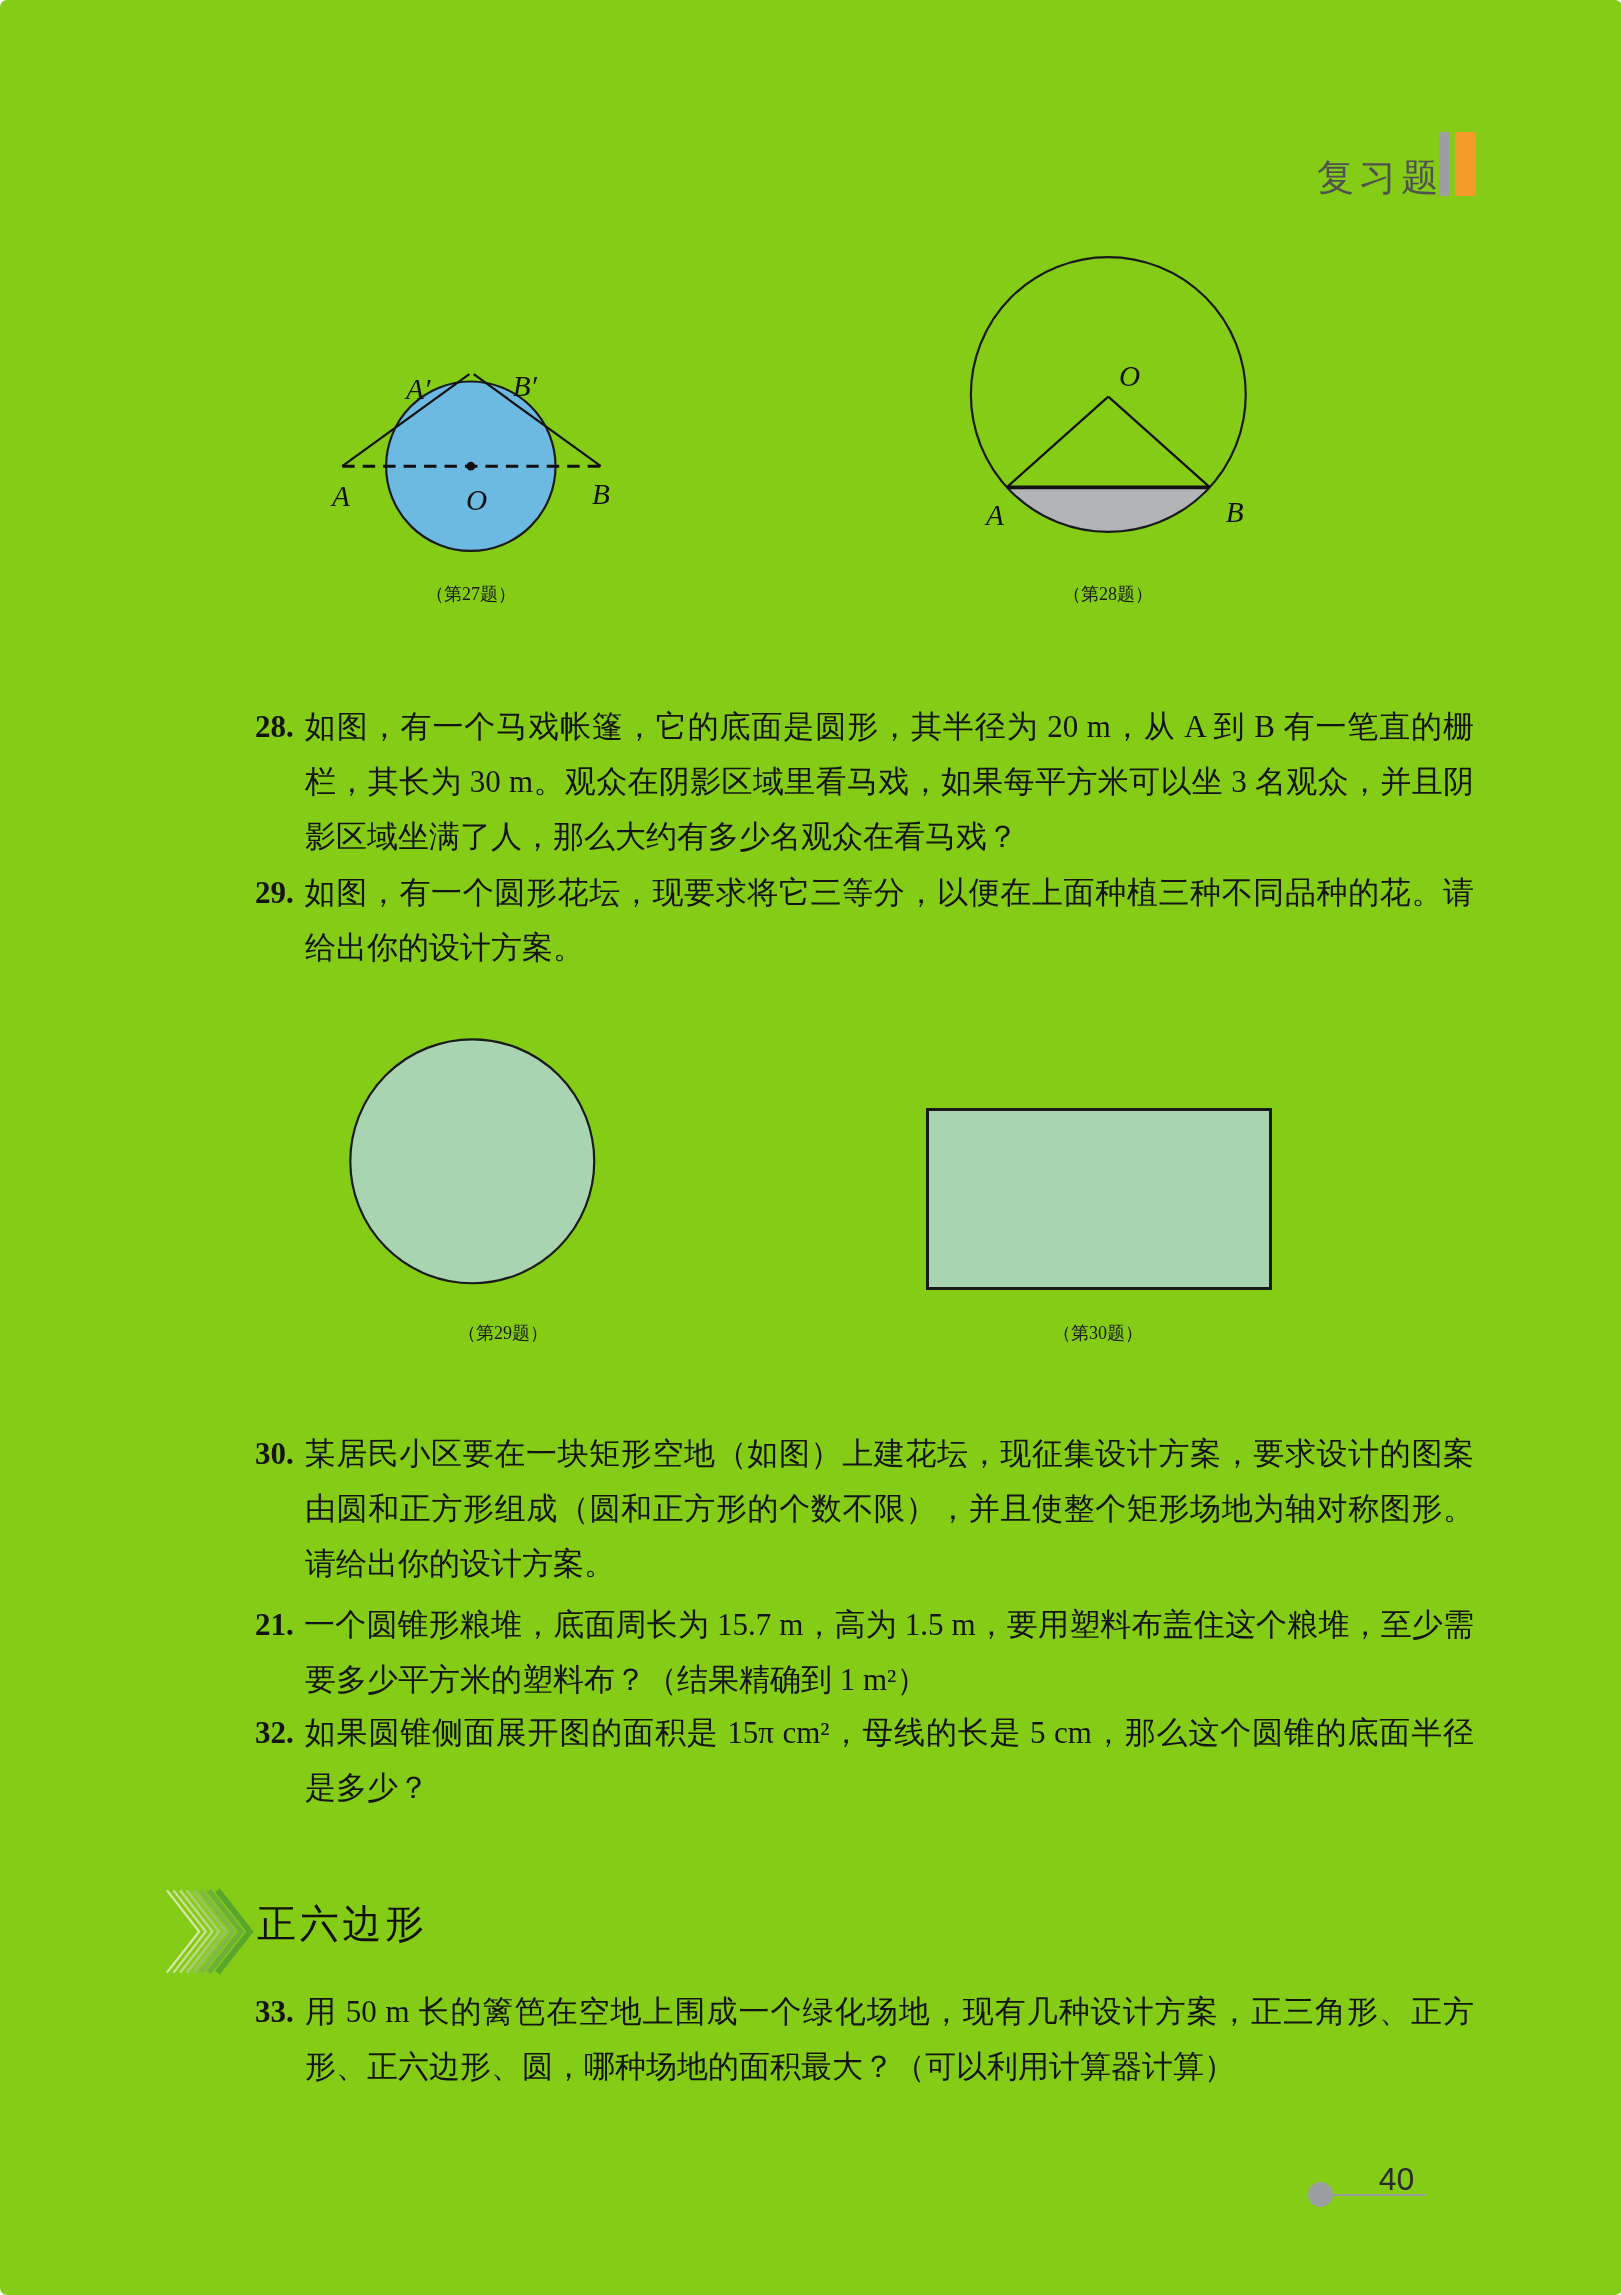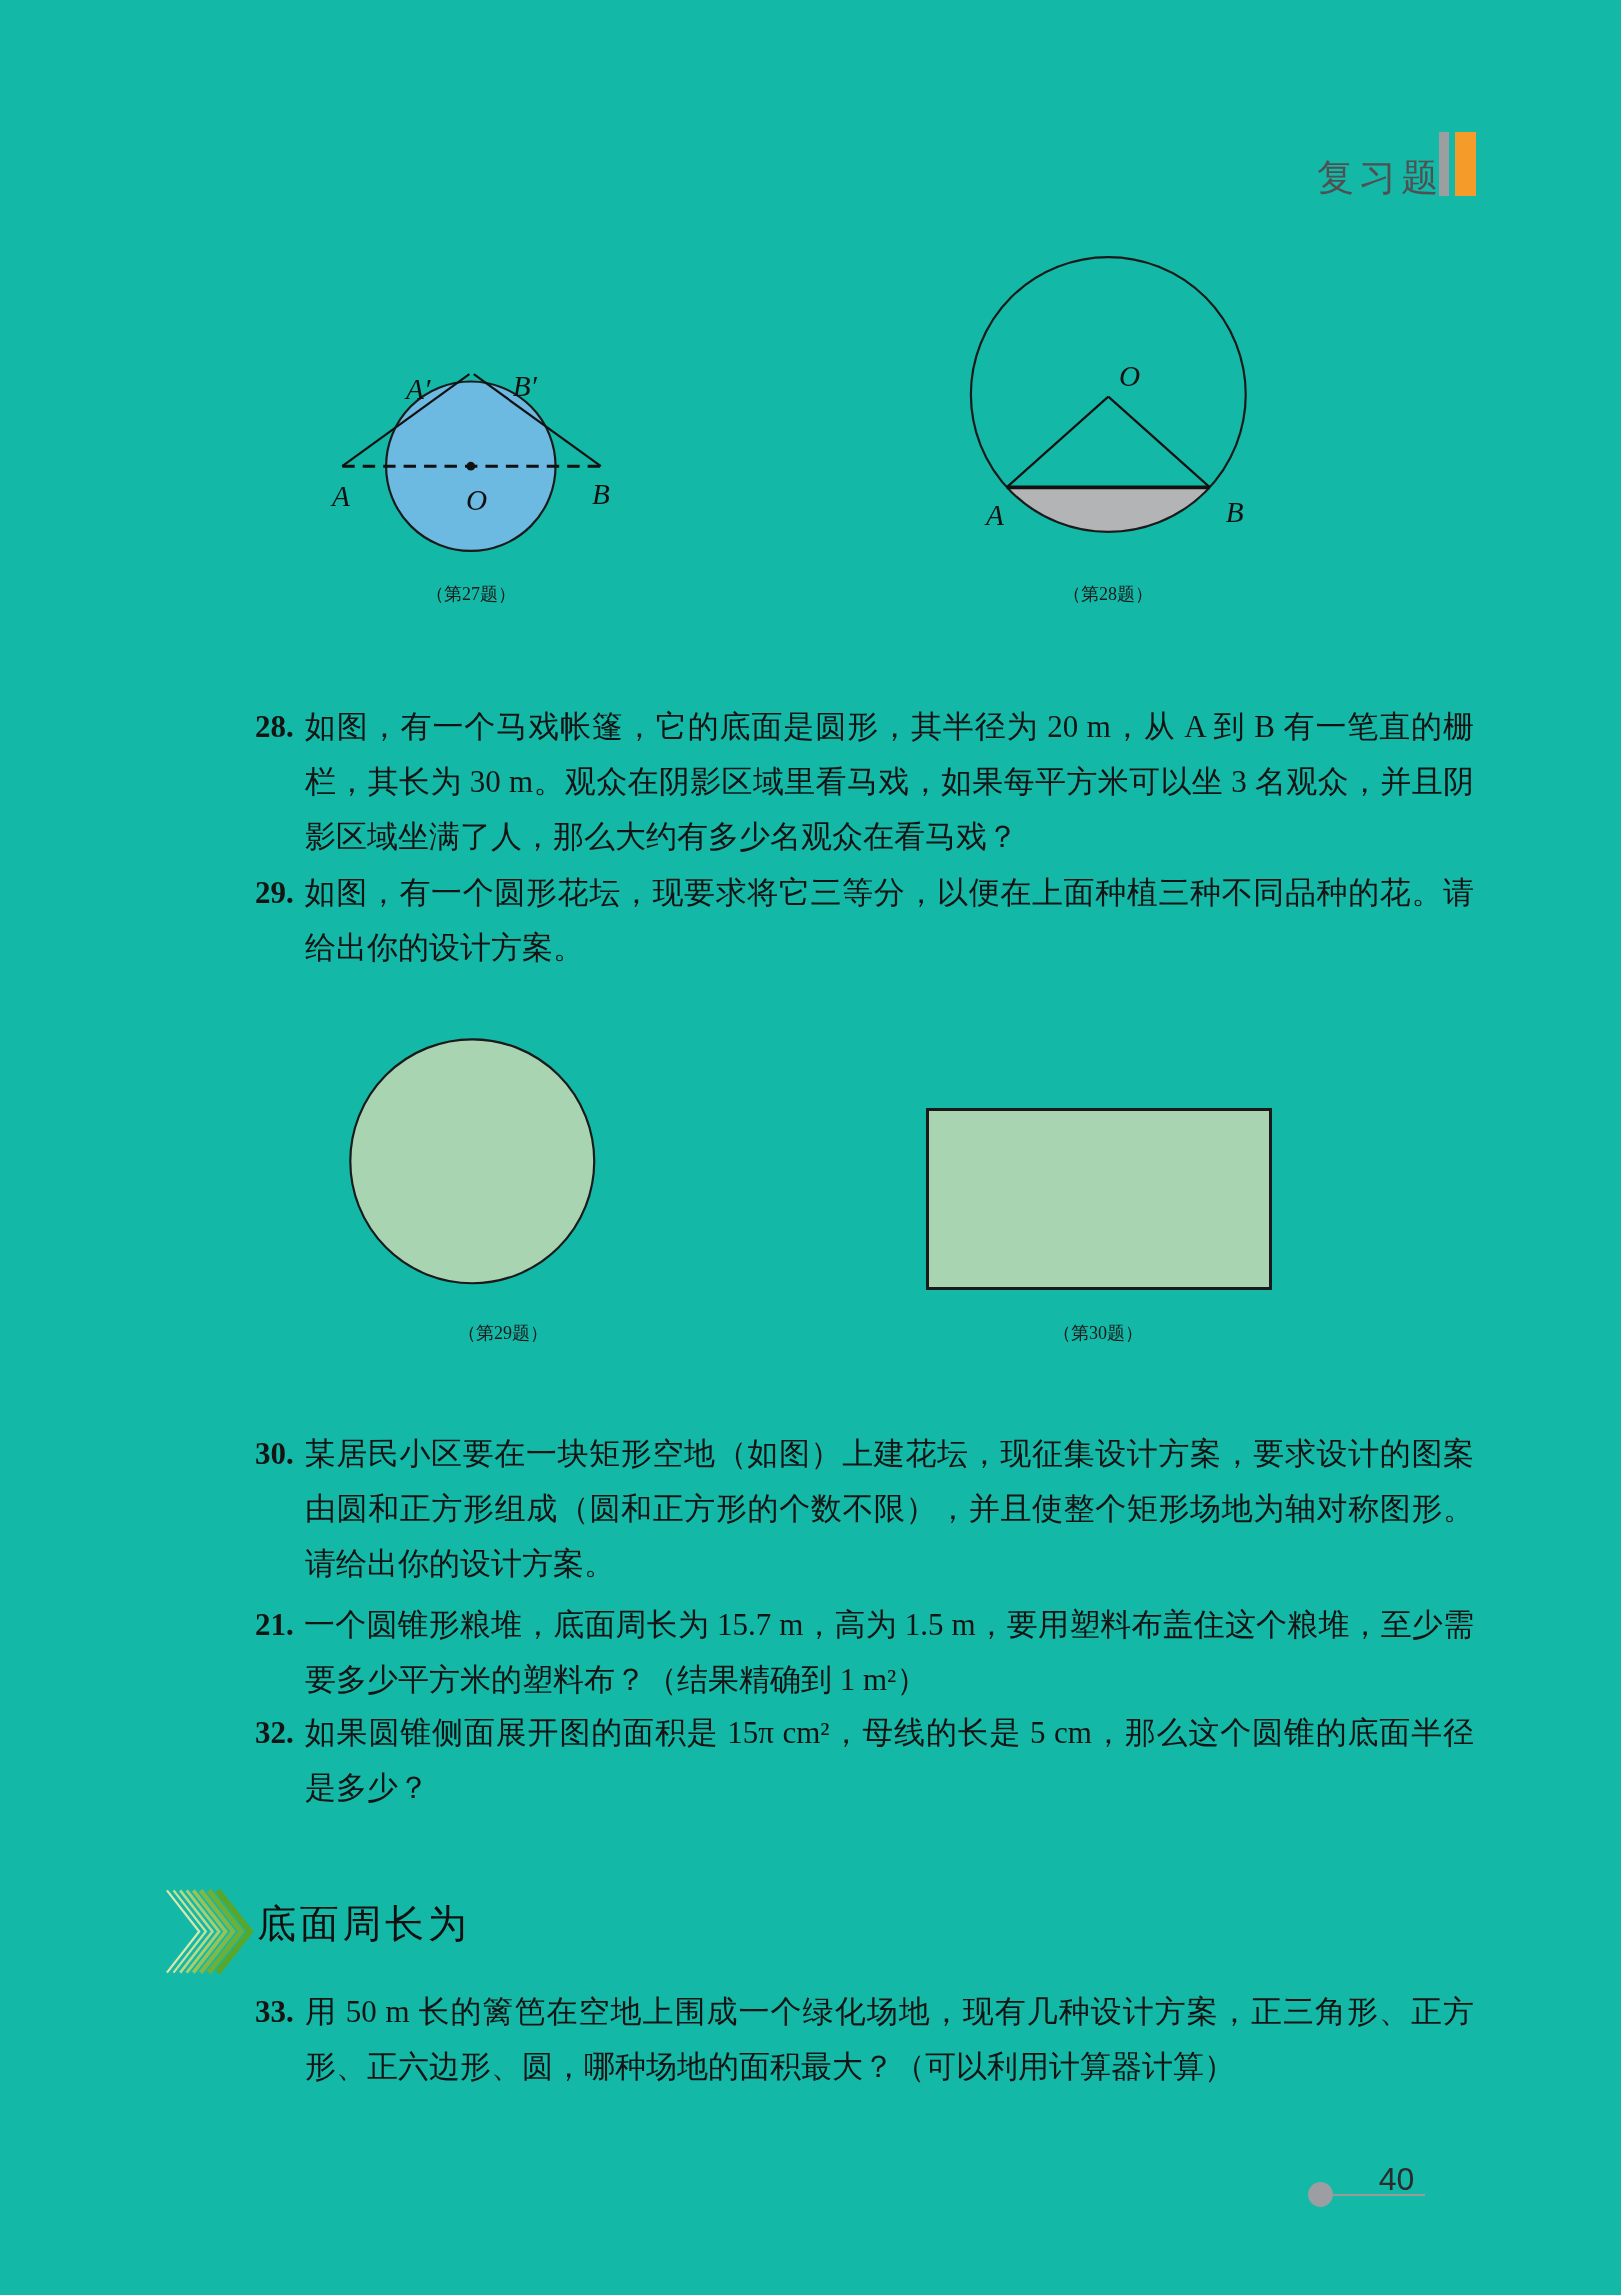--- a/index.html
+++ b/index.html
@@ -1,17 +1,17 @@
 <!DOCTYPE html>
 <html style="font-size:11.7px"><head>
 <meta charset="utf-8">
 <style>
   html,body{margin:0;padding:0;background:#ffffff;}
-  #page{position:relative;width:1622px;height:2295px;background:#14b8a6;overflow:hidden;
-        font-family:"Liberation Serif",serif;color:#141414;}
+  #page{position:relative;width:1622px;height:2295px;background:#84cc16;overflow:hidden;
+        font-family:"Liberation Serif",serif;color:#141414;border-radius:7px;}
 
   
   .hdr-title{position:absolute;left:1317px;top:153px;font-family:"Liberation Sans",sans-serif;
              font-size:37px;letter-spacing:5.1px;color:#4f5052;}
   .hdr-bar{position:absolute;top:132px;height:64px;}
   .hdr-bar.gray{left:1439px;width:10.2px;background:#9c9ea1;}
   .hdr-bar.orange{left:1455px;width:20.5px;background:#f49b2a;}
 
   
   .figsvg{position:absolute;}
@@ -103,21 +103,21 @@
   <svg class="figsvg" style="left:164px;top:1886px;" width="91" height="91" viewBox="0 0 124 124">
     <path d="M 4 6 L 48 62 L 4 118" fill="none" stroke="#d9e9ae" stroke-width="3"></path>
     <path d="M 13 6 L 57 62 L 13 118" fill="none" stroke="#cce29a" stroke-width="3"></path>
     <path d="M 22 6 L 66 62 L 22 118" fill="none" stroke="#bcd985" stroke-width="3.5"></path>
     <path d="M 31 6 L 75 62 L 31 118" fill="none" stroke="#aacf6e" stroke-width="4"></path>
     <path d="M 40 6 L 84 62 L 40 118" fill="none" stroke="#97c458" stroke-width="5"></path>
     <path d="M 50 6 L 94 62 L 50 118" fill="none" stroke="#82b946" stroke-width="6"></path>
     <path d="M 61 6 L 105 62 L 61 118" fill="none" stroke="#6db037" stroke-width="7"></path>
     <path d="M 73 6 L 117 62 L 73 118" fill="none" stroke="#58a72b" stroke-width="8"></path>
   </svg>
-  <div class="section-title">底面周长为</div>
+  <div class="section-title">正六边形</div>
 
   <p class="problem" style="top:1968px;">
     <span class="num">33.</span><span>用 50 m 长的篱笆在空地上围成一个绿化场地，现有几种设计方案，正三角形、正方形、正六边形、圆，哪种场地的面积最大？（可以利用计算器计算）</span>
   </p>
 
   <div class="foot-dot"></div>
   <div class="foot-line"></div>
   <div class="foot-num">40</div>
 
 </div>

